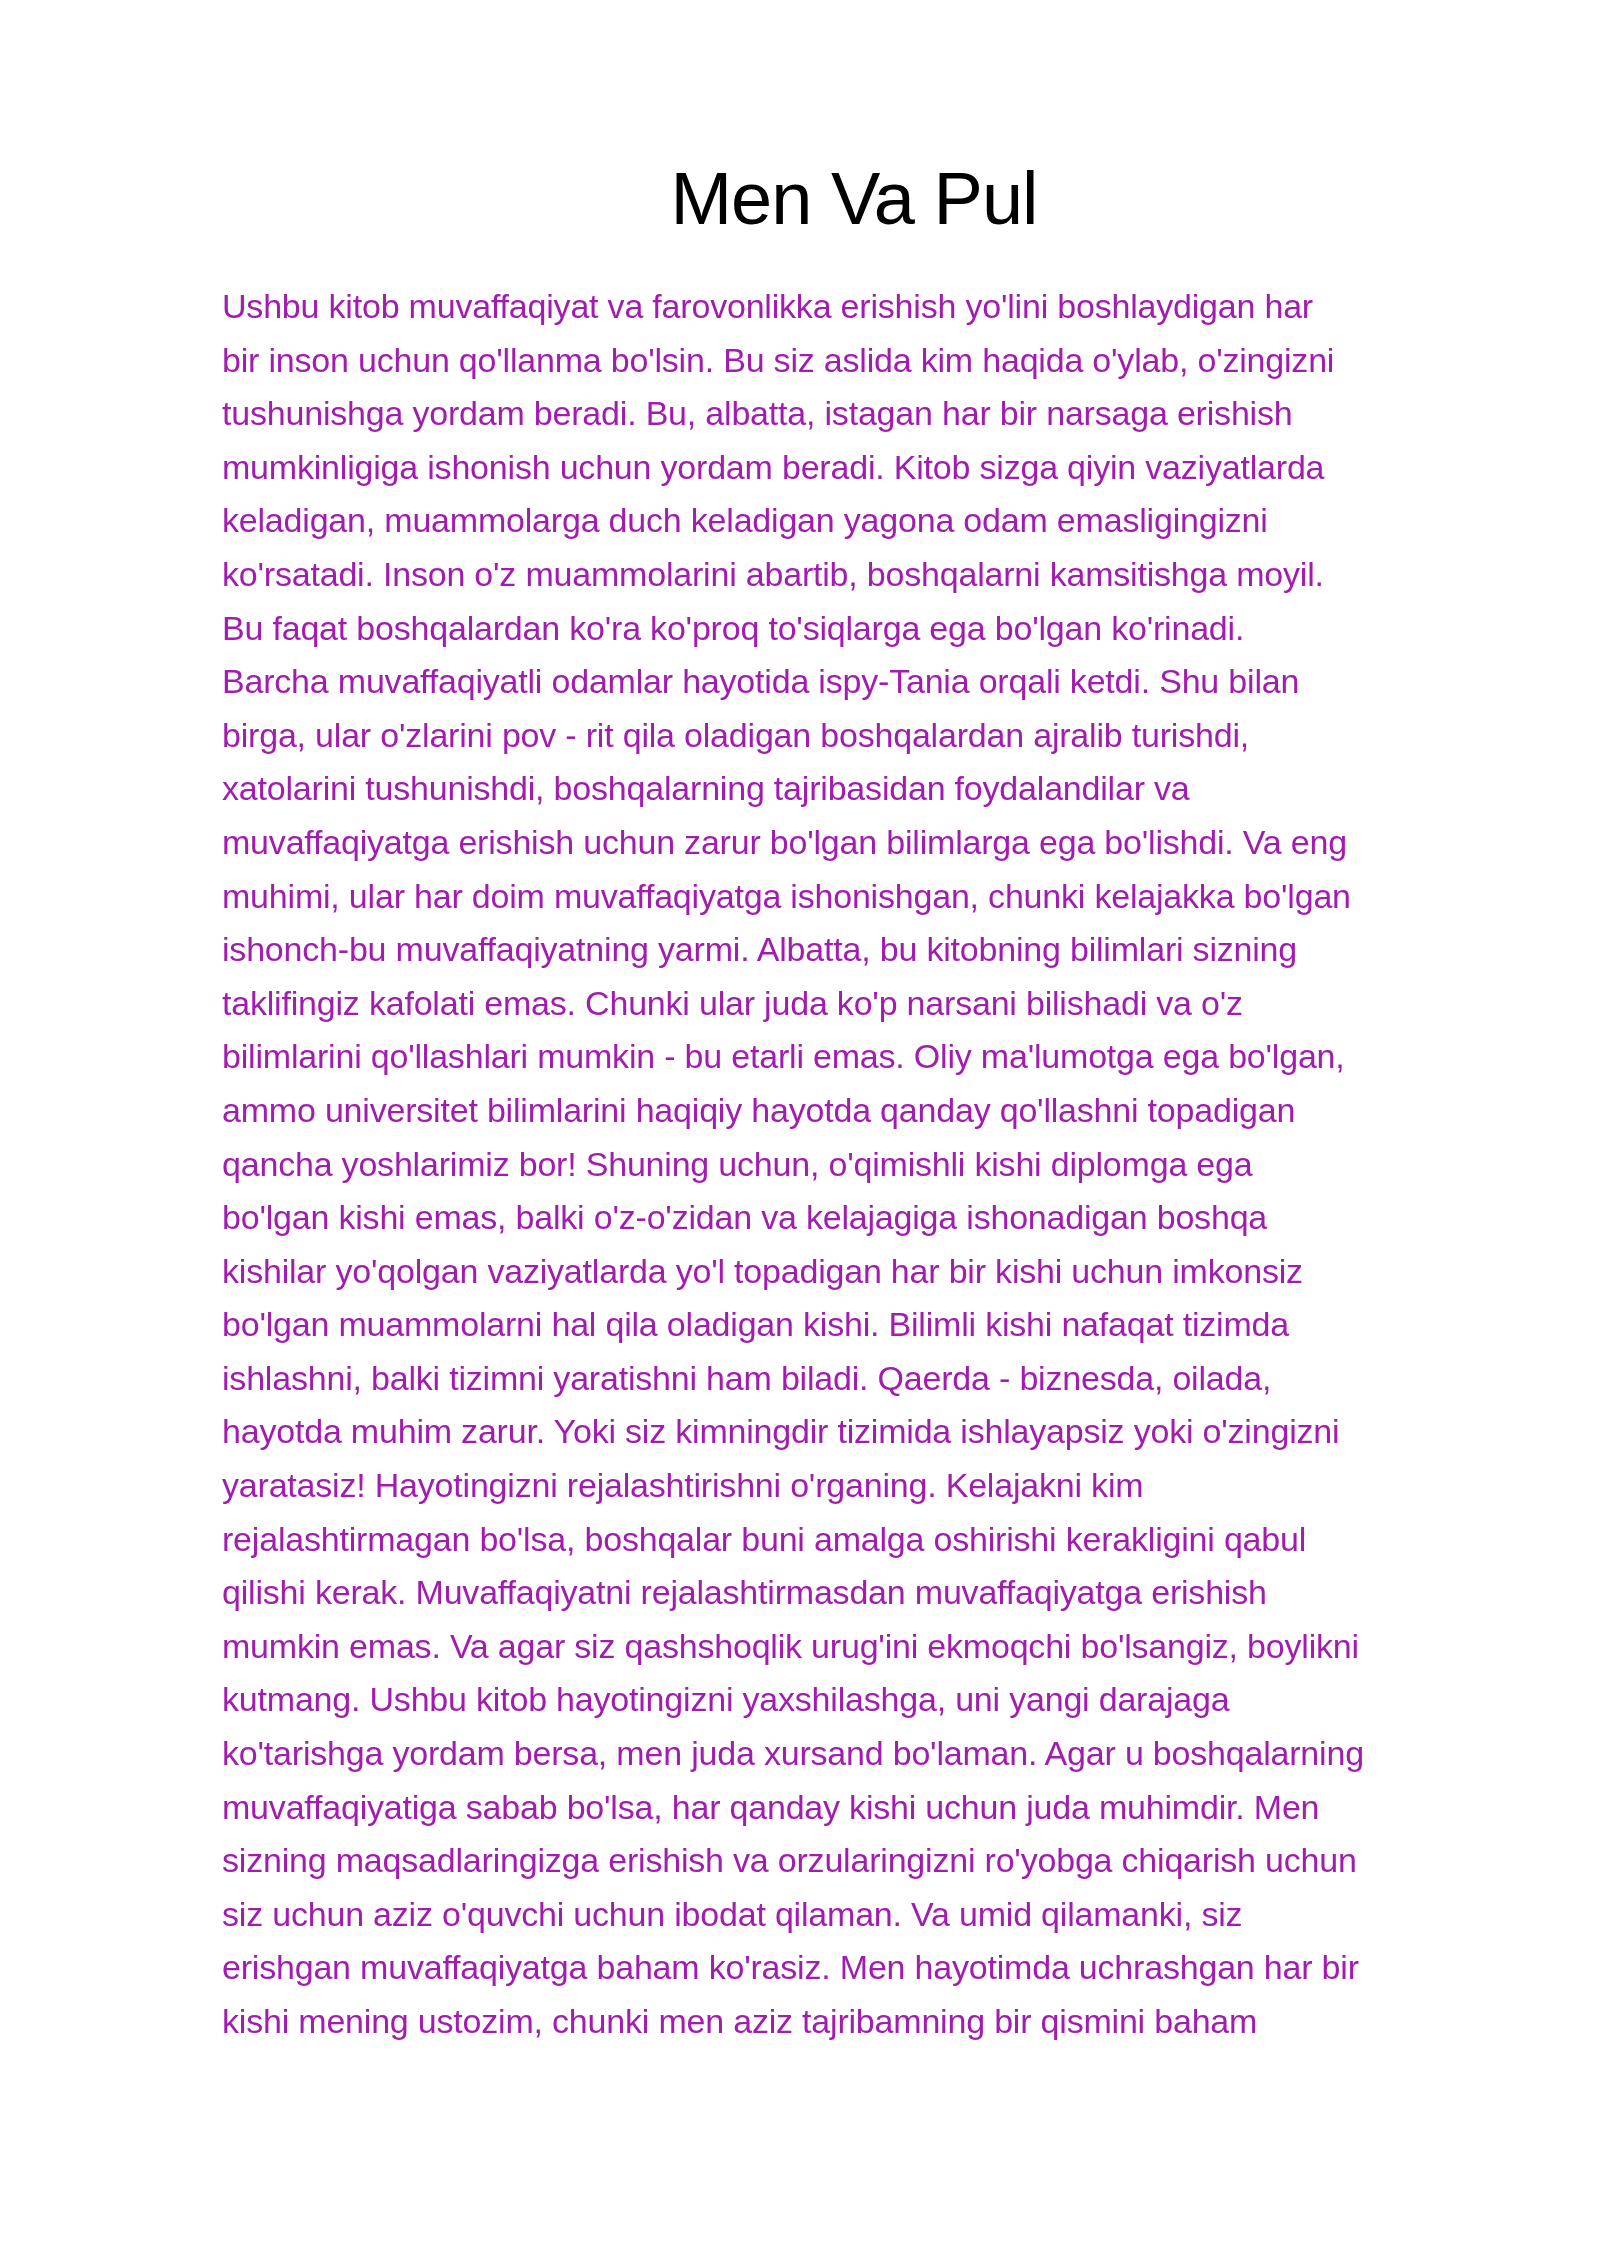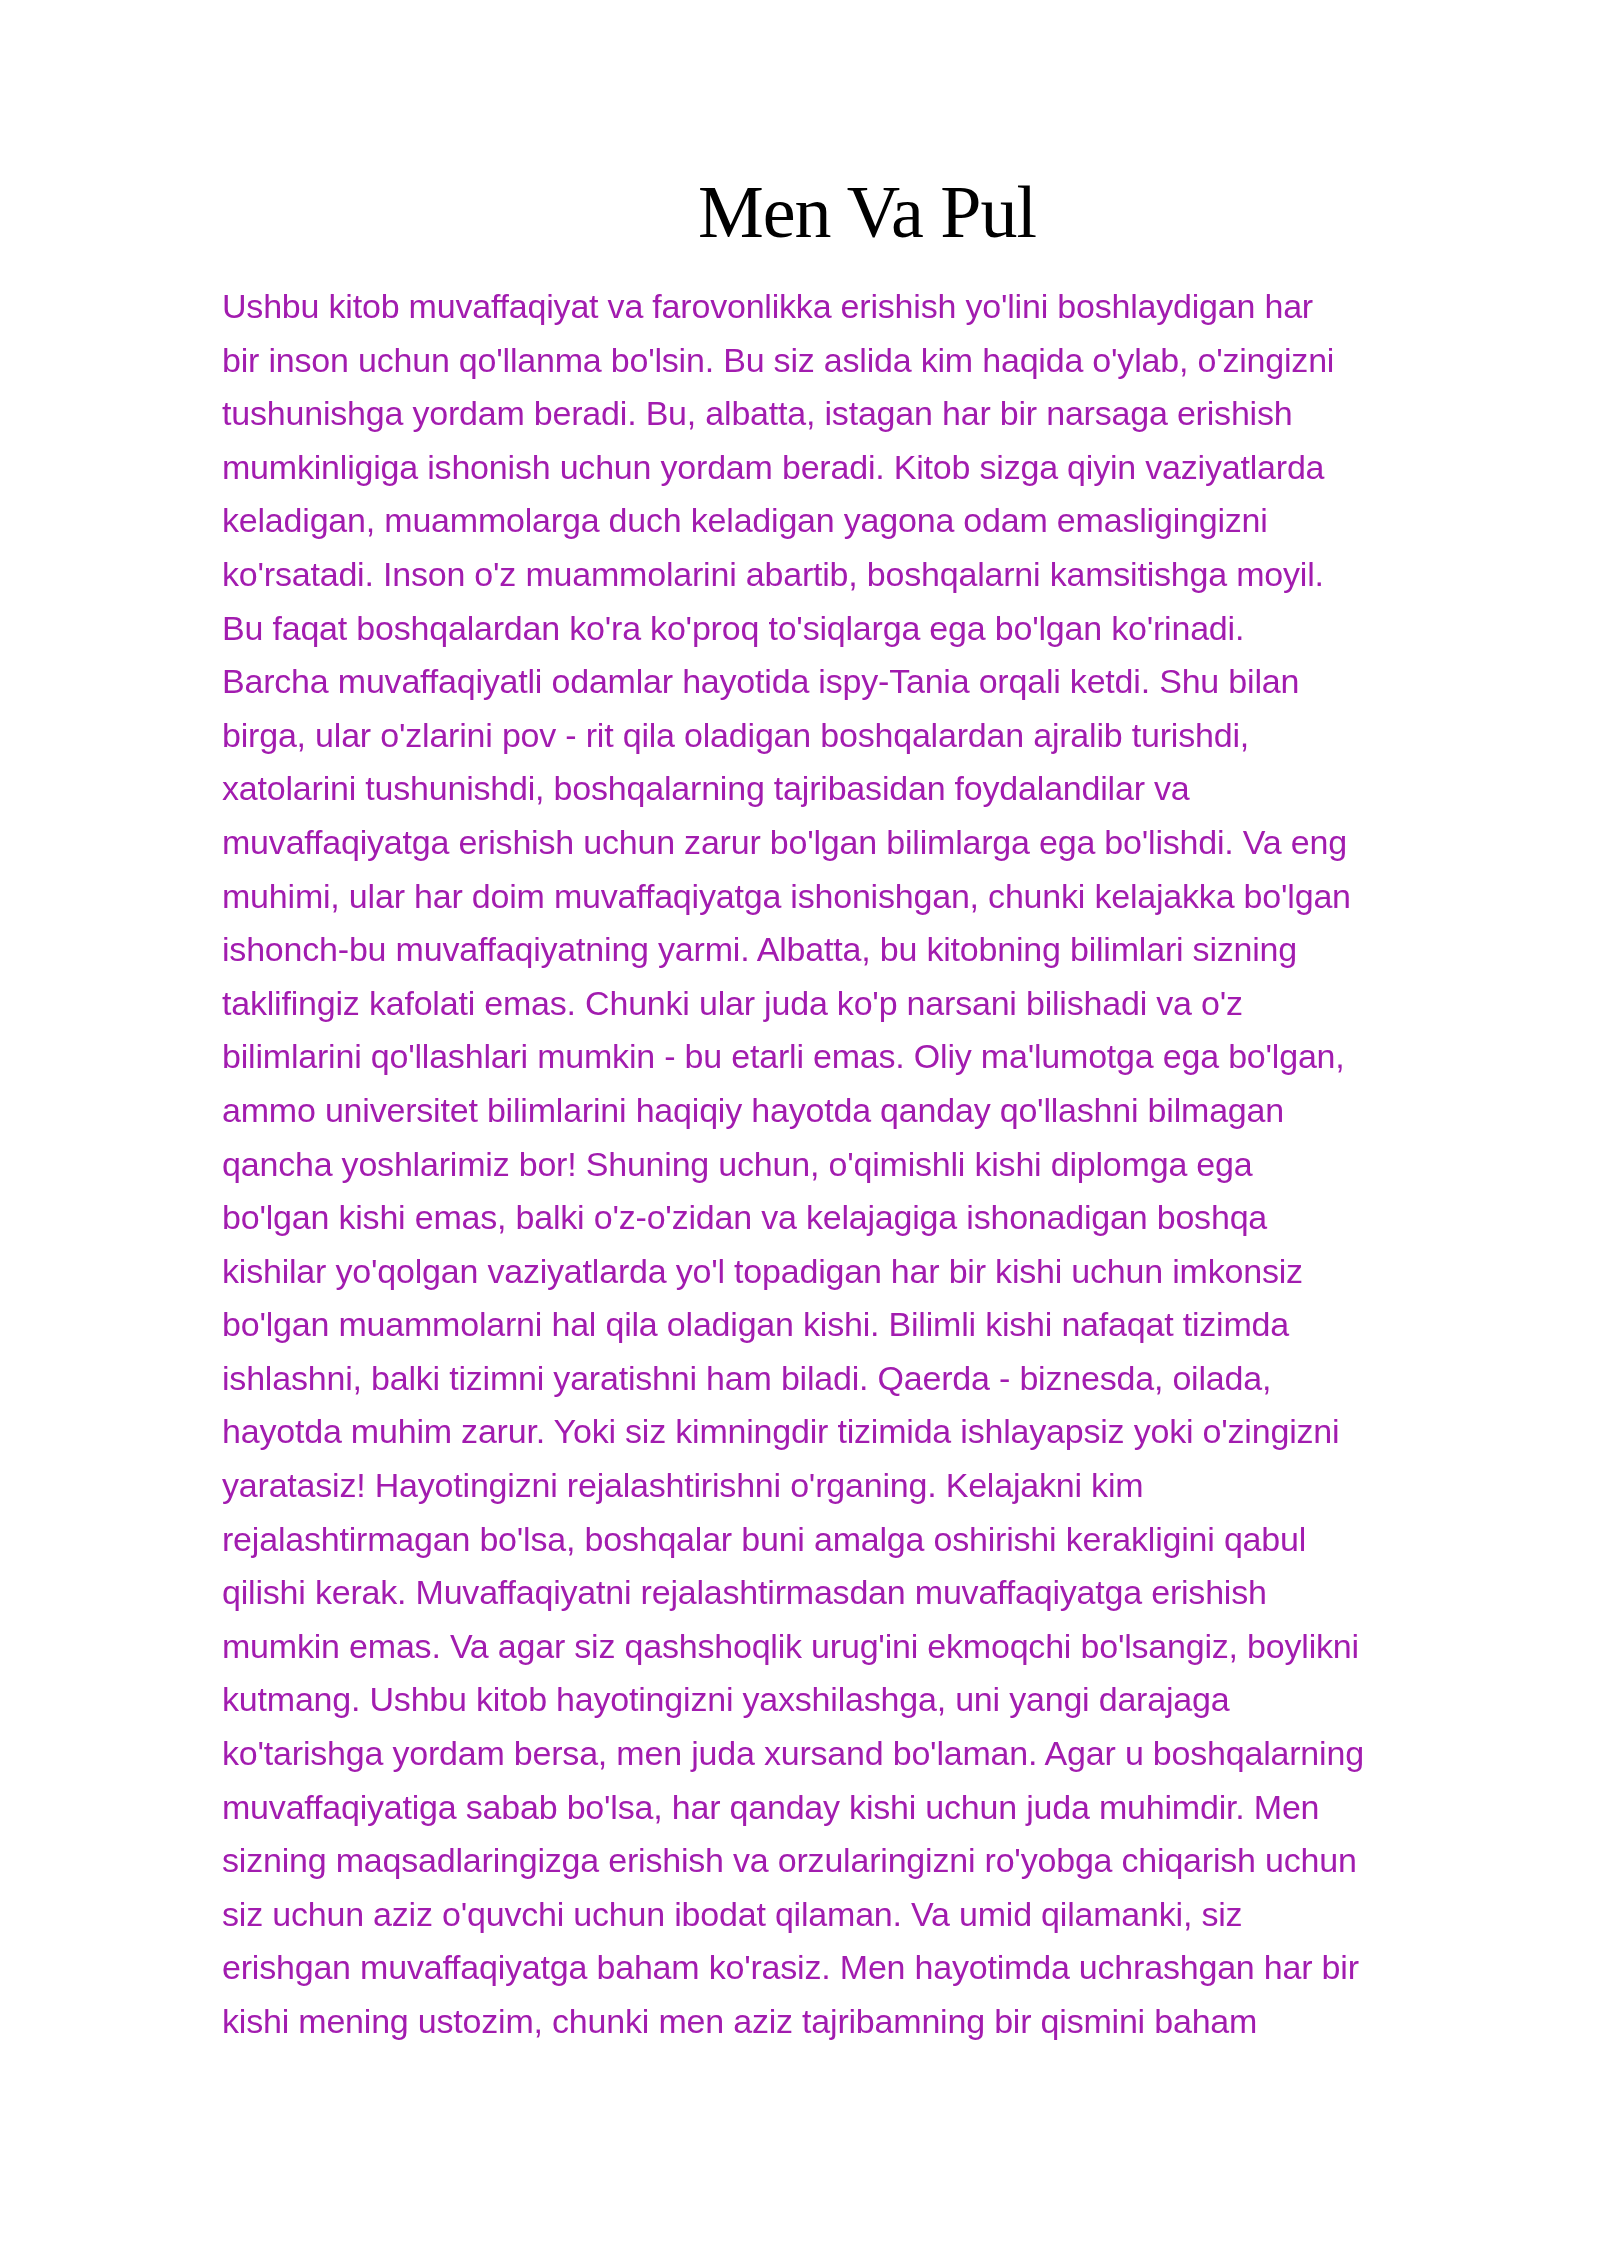--- a/index.html
+++ b/index.html
@@ -14,29 +14,28 @@
     background: #ffffff;
     font-family: "Liberation Sans", sans-serif;
     color: #000000;
     overflow: hidden;
   }
   .doc-title {
     position: absolute;
     top: 150px;
     left: 222px;
     width: 1256px;
-    margin: 17px;
+    margin: 4px;
     text-align: center;
     font-size: 74px;
     font-weight: 400;
     letter-spacing: -1px;
     line-height: 90px;
     color: #000000;
     white-space: pre;
-    font-family: Liberation Serif, serif;
   }
   .doc-body {
     position: absolute;
     top: 280px;
     left: 222px;
     width: 1256px;
   }
   .line {
     font-size: 34px;
     line-height: 53.6px;
@@ -59,21 +58,21 @@
       <div class="line">ko'rsatadi. Inson o'z muammolarini abartib, boshqalarni kamsitishga moyil.</div>
       <div class="line">Bu faqat boshqalardan ko'ra ko'proq to'siqlarga ega bo'lgan ko'rinadi.</div>
       <div class="line">Barcha muvaffaqiyatli odamlar hayotida ispy-Tania orqali ketdi. Shu bilan</div>
       <div class="line">birga, ular o'zlarini pov - rit qila oladigan boshqalardan ajralib turishdi,</div>
       <div class="line">xatolarini tushunishdi, boshqalarning tajribasidan foydalandilar va</div>
       <div class="line">muvaffaqiyatga erishish uchun zarur bo'lgan bilimlarga ega bo'lishdi. Va eng</div>
       <div class="line">muhimi, ular har doim muvaffaqiyatga ishonishgan, chunki kelajakka bo'lgan</div>
       <div class="line">ishonch-bu muvaffaqiyatning yarmi. Albatta, bu kitobning bilimlari sizning</div>
       <div class="line">taklifingiz kafolati emas. Chunki ular juda ko'p narsani bilishadi va o'z</div>
       <div class="line">bilimlarini qo'llashlari mumkin - bu etarli emas. Oliy ma'lumotga ega bo'lgan,</div>
-      <div class="line">ammo universitet bilimlarini haqiqiy hayotda qanday qo'llashni bilmagan</div>
+      <div class="line">ammo universitet bilimlarini haqiqiy hayotda qanday qo'llashni topadigan</div>
       <div class="line">qancha yoshlarimiz bor! Shuning uchun, o'qimishli kishi diplomga ega</div>
       <div class="line">bo'lgan kishi emas, balki o'z-o'zidan va kelajagiga ishonadigan boshqa</div>
       <div class="line">kishilar yo'qolgan vaziyatlarda yo'l topadigan har bir kishi uchun imkonsiz</div>
       <div class="line">bo'lgan muammolarni hal qila oladigan kishi. Bilimli kishi nafaqat tizimda</div>
       <div class="line">ishlashni, balki tizimni yaratishni ham biladi. Qaerda - biznesda, oilada,</div>
       <div class="line">hayotda muhim zarur. Yoki siz kimningdir tizimida ishlayapsiz yoki o'zingizni</div>
       <div class="line">yaratasiz! Hayotingizni rejalashtirishni o'rganing. Kelajakni kim</div>
       <div class="line">rejalashtirmagan bo'lsa, boshqalar buni amalga oshirishi kerakligini qabul</div>
       <div class="line">qilishi kerak. Muvaffaqiyatni rejalashtirmasdan muvaffaqiyatga erishish</div>
       <div class="line">mumkin emas. Va agar siz qashshoqlik urug'ini ekmoqchi bo'lsangiz, boylikni</div>

